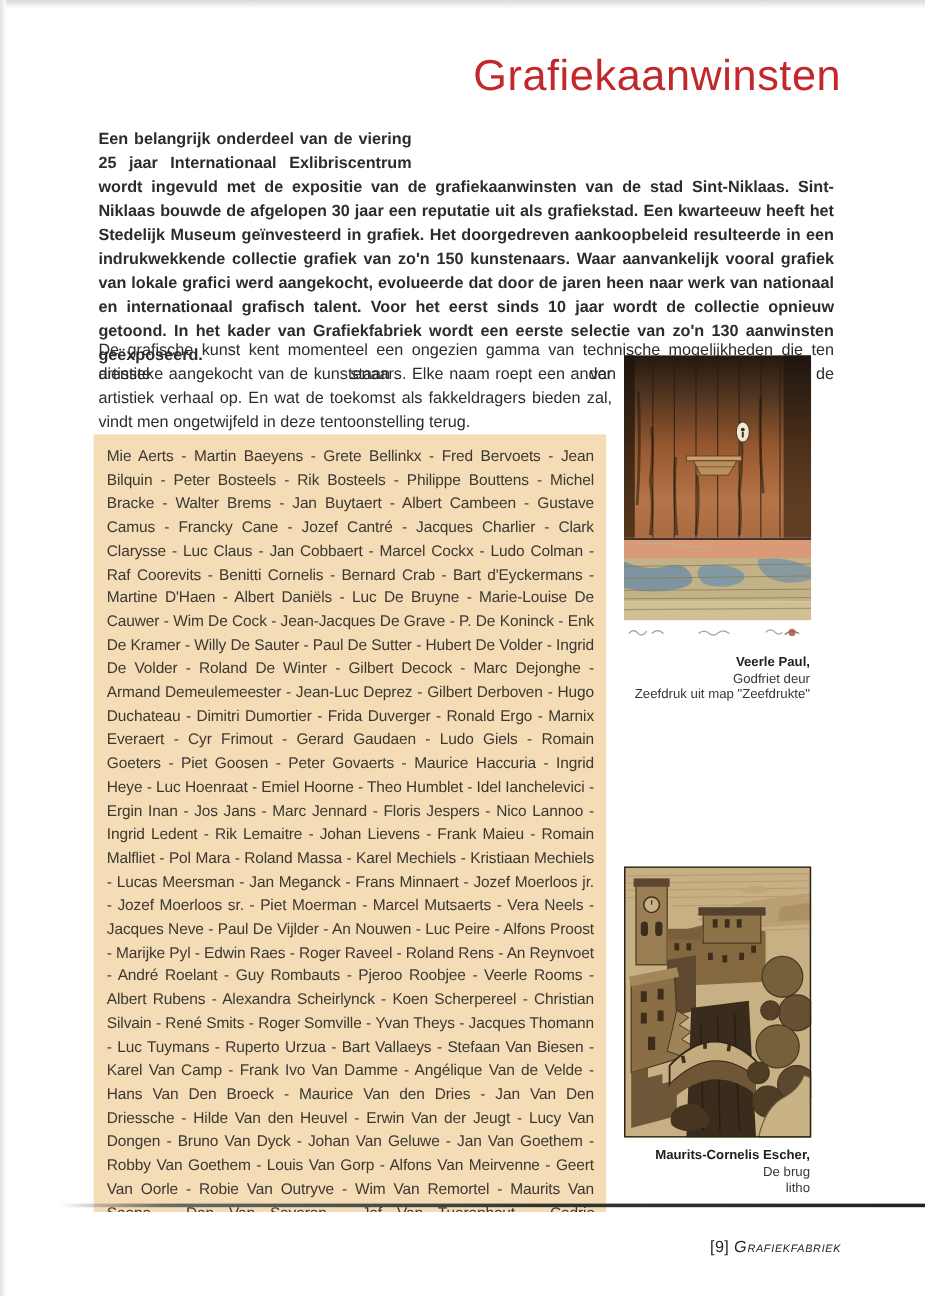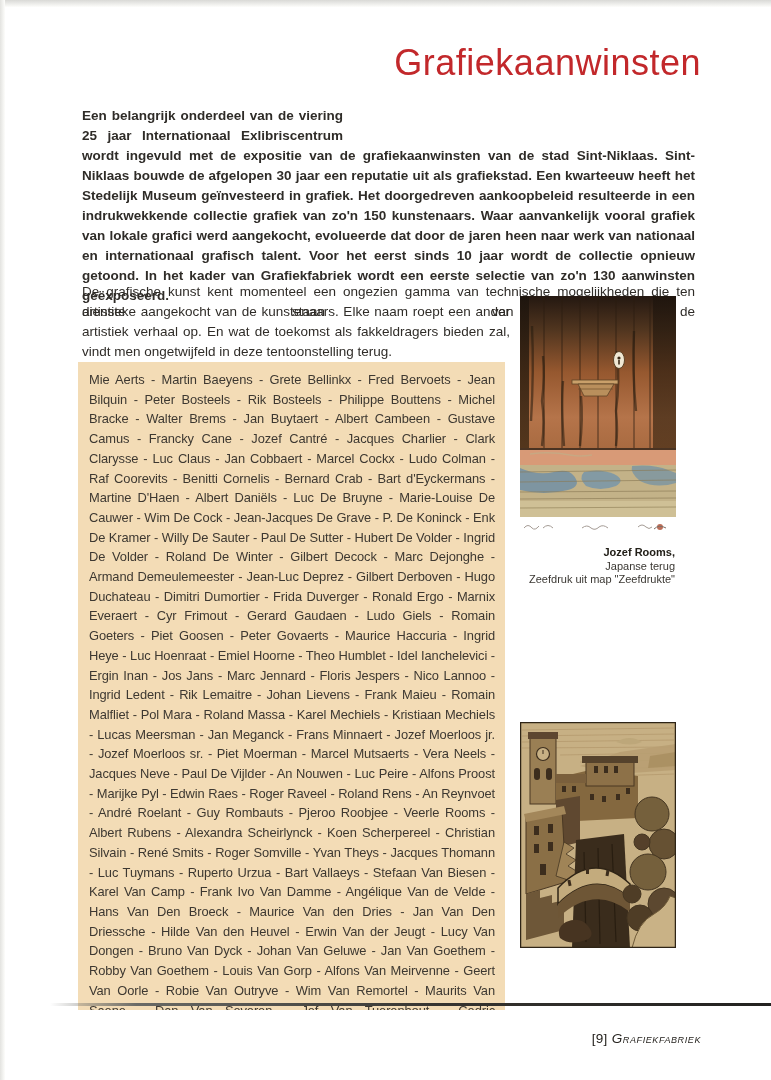--- a/index.html
+++ b/index.html
@@ -133,22 +133,22 @@
         <path d="M4,8 q4,-5 8,0 q3,3 7,-2 m4,2 q5,-5 10,0"></path>
         <path d="M62,8 q5,-4 9,0 q4,3 8,-1 q4,-3 9,1"></path>
         <path d="M118,7 q4,-4 8,0 q3,3 6,0"></path>
       </g>
       <circle cx="140" cy="7" r="3" fill="#b0543a" opacity="0.85"></circle>
       <path d="M134,9 q5,-5 12,-1" stroke="#7a7068" stroke-width="1" fill="none"></path>
     </svg>
   </div>
 
   <div class="caption caption1">
-    <div class="artist">Jozef Rooms,</div>
-    <div class="work">Japanse terug</div>
+    <div class="artist">Veerle Paul,</div>
+    <div class="work">Godfriet deur</div>
     <div class="technique">Zeefdruk uit map "Zeefdrukte"</div>
   </div>
 
   <div class="figure fig2">
     <svg class="artwork" width="156" height="226" viewBox="0 0 156 226">
       <rect x="0" y="0" width="156" height="226" fill="#c7b084"></rect>
       <g stroke="#b09468" stroke-width="0.8" opacity="0.8">
         <line x1="2" y1="8" x2="154" y2="6"></line>
           <line x1="2" y1="14" x2="154" y2="12"></line>
         <line x1="2" y1="20" x2="154" y2="18"></line>
@@ -221,20 +221,25 @@
         <circle cx="120" cy="196" r="13" fill="#4f3d26"></circle>
         <circle cx="112" cy="172" r="9" fill="#4f3d26"></circle>
         <circle cx="122" cy="120" r="8" fill="#55402a"></circle>
       </g>
       <path d="M112,226 q6,-26 22,-34 q12,-7 16,-18 l6,2 l0,50 Z" fill="#c9b286" stroke="#6e5a38" stroke-width="1"></path>
       <path d="M46,200 q14,-6 22,4 q8,10 -2,14 q-16,6 -26,-2 q-4,-10 6,-16Z" fill="#473421"></path>
       <rect x="0" y="0" width="156" height="226" fill="none" stroke="#2e2416" stroke-width="2.5"></rect>
     </svg>
   </div>
 
+  <div class="caption caption2">
+    <div class="artist">Maurits-Cornelis Escher,</div>
+    <div class="work">De brug</div>
+    <div class="technique">litho</div>
+  </div>
 
   <div class="footer-rule"></div>
   <div class="footer">
     <span>[9]</span>
     <span class="pub">Grafiekfabriek</span>
   </div>
 
 </div>
 
 </body></html>

